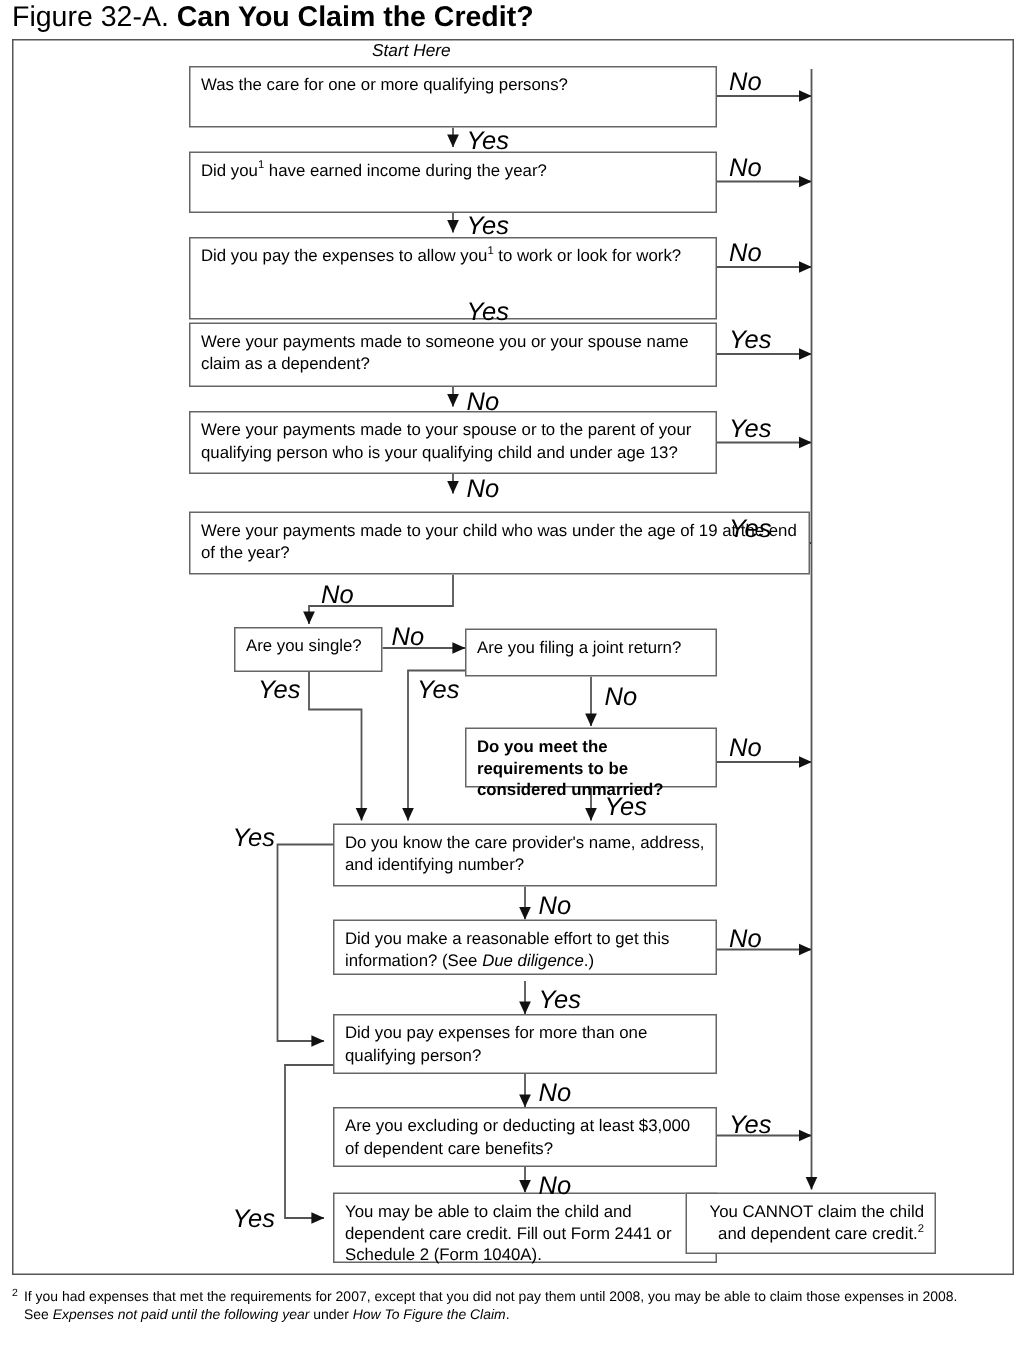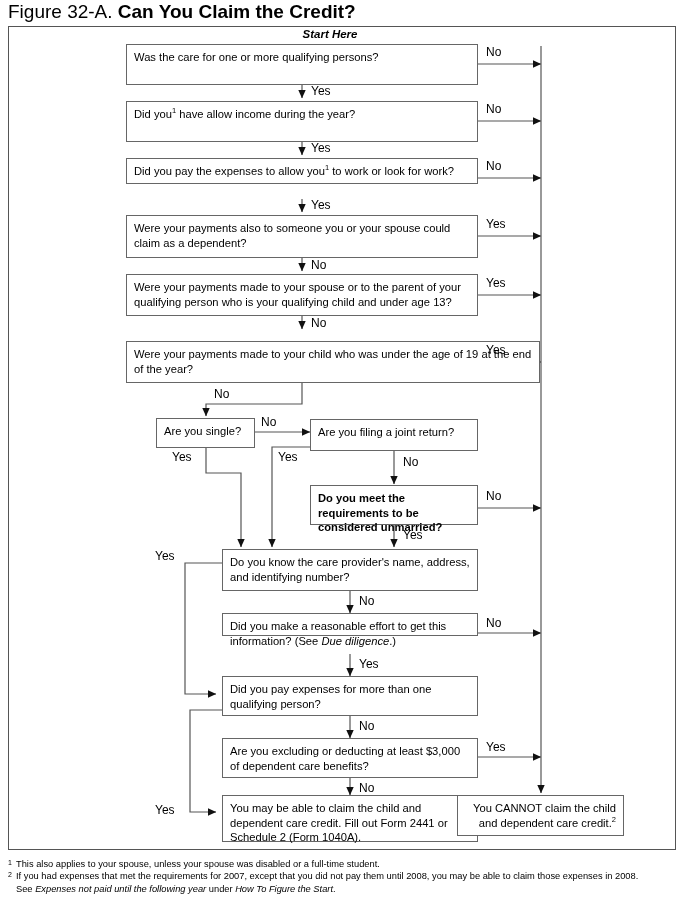--- a/index.html
+++ b/index.html
@@ -9,32 +9,32 @@
   }
   #figure-title{
     position:absolute;left:8px;top:4px;font-size:19px;line-height:16px;white-space:nowrap;
   }
   #figure-title .t-bold{font-weight:bold;}
   #chart-frame{
     position:absolute;left:8px;top:26px;width:668px;height:824px;
     border:1.5px solid #555;box-sizing:border-box;background:#fff;
   }
   #start-here{
-    position:absolute;left:260px;top:28px;width:140px;text-align:center;
-    font-size:11.5px;font-weight:bold;font-style:italic;
+    position:absolute;left:248px;top:28px;width:140px;text-align:left;
+    font-size:11.5px;font-weight:normal;font-style:italic;
   }
   .node{
     position:absolute;box-sizing:border-box;border:1.2px solid #666;background:#fff;
     font-size:11.2px;line-height:14.5px;padding:5px 7px;color:#000;
   }
   .node.vcenter{display:flex;align-items:flex-start;}
   .node .ital{font-style:italic;}
   .node sup{font-size:7.5px;vertical-align:super;line-height:0;}
   .edge-label{
-    position:absolute;font-size:12px;white-space:nowrap;color:#000;
+    position:absolute;font-size:17px;font-style:italic;white-space:nowrap;color:#000;
   }
   #flow-svg{position:absolute;left:0;top:0;width:688px;height:903px;pointer-events:none;}
   #footnotes{
     position:absolute;left:8px;top:858px;width:676px;
     font-size:9.3px;line-height:12.4px;color:#000;
   }
   #footnotes .fn{position:relative;padding-left:8px;margin:0;}
   #footnotes .fn .mk{position:absolute;left:0;top:-1px;font-size:7px;vertical-align:super;}
   #footnotes .fn .ital{font-style:italic;text-align:center;}
 </style>
@@ -100,29 +100,29 @@
 
     <path d="M222,710 L190,710 L190,812 L216,812" marker-end="url(#ah)"></path>
   </g>
 </svg>
 
 <div class="node vcenter" style="left:126px;top:44px;width:352px;height:41px;">
   <span>Was the care for one or more qualifying persons?</span>
 </div>
 
 <div class="node vcenter" style="left:126px;top:101px;width:352px;height:41px;">
-  <span><span>Did you</span><sup>1</sup><span> have allow income during the year?</span></span>
-</div>
-
-<div class="node vcenter" style="left:126px;top:158px;width:352px;height:26px;">
+  <span><span>Did you</span><sup>1</sup><span> have earned income during the year?</span></span>
+</div>
+
+<div class="node vcenter" style="left:126px;top:158px;width:352px;height:55px;">
   <span><span>Did you pay the expenses to allow you</span><sup>1</sup><span> to work or look for work?</span></span>
 </div>
 
 <div class="node" style="left:126px;top:215px;width:352px;height:43px;">
-  <span>Were your payments also to someone you or your spouse could claim as a dependent?</span>
+  <span>Were your payments made to someone you or your spouse name claim as a dependent?</span>
 </div>
 
 <div class="node" style="left:126px;top:274px;width:352px;height:42px;">
   <span>Were your payments made to your spouse or to the parent of your qualifying person who is your qualifying child and under age 13?</span>
 </div>
 
 <div class="node" style="left:126px;top:341px;width:414px;height:42px;">
   <span>Were your payments made to your child who was under the age of 19 at the end of the year?</span>
 </div>
 
@@ -135,21 +135,21 @@
 </div>
 
 <div class="node" style="left:310px;top:485px;width:168px;height:40px;font-weight:bold;">
   <span>Do you meet the requirements to be considered unmarried?</span>
 </div>
 
 <div class="node" style="left:222px;top:549px;width:256px;height:42px;">
   <span>Do you know the care provider's name, address, and identifying number?</span>
 </div>
 
-<div class="node" style="left:222px;top:613px;width:256px;height:23px;">
+<div class="node" style="left:222px;top:613px;width:256px;height:37px;">
   <span><span>Did you make a reasonable effort to get this information? (See </span><span class="ital">Due diligence</span><span>.)</span></span>
 </div>
 
 <div class="node" style="left:222px;top:676px;width:256px;height:40px;">
   <span>Did you pay expenses for more than one qualifying person?</span>
 </div>
 
 <div class="node" style="left:222px;top:738px;width:256px;height:40px;">
   <span>Are you excluding or deducting at least $3,000 of dependent care benefits?</span>
 </div>
@@ -196,19 +196,16 @@
 <div class="edge-label" style="left:359px;top:657px;">Yes</div>
 
 <div class="edge-label" style="left:155px;top:803px;">Yes</div>
 <div class="edge-label" style="left:359px;top:719px;">No</div>
 
 <div class="edge-label" style="left:486px;top:740px;">Yes</div>
 <div class="edge-label" style="left:359px;top:781px;">No</div>
 
 <div id="footnotes">
   <p class="fn">
-    <span class="mk">1</span><span>This also applies to your spouse, unless your spouse was disabled or a full-time student.</span>
+    <span class="mk">2</span><span>If you had expenses that met the requirements for 2007, except that you did not pay them until 2008, you may be able to claim those expenses in 2008.</span><br>
+    <span><span>See </span><span class="ital">Expenses not paid until the following year</span><span> under </span><span class="ital">How To Figure the Claim</span><span>.</span></span>
   </p>
-  <p class="fn">
-    <span class="mk">2</span><span>If you had expenses that met the requirements for 2007, except that you did not pay them until 2008, you may be able to claim those expenses in 2008.</span><br>
-    <span><span>See </span><span class="ital">Expenses not paid until the following year</span><span> under </span><span class="ital">How To Figure the Start</span><span>.</span></span>
-  </p>
 </div>
 
 </body></html>

